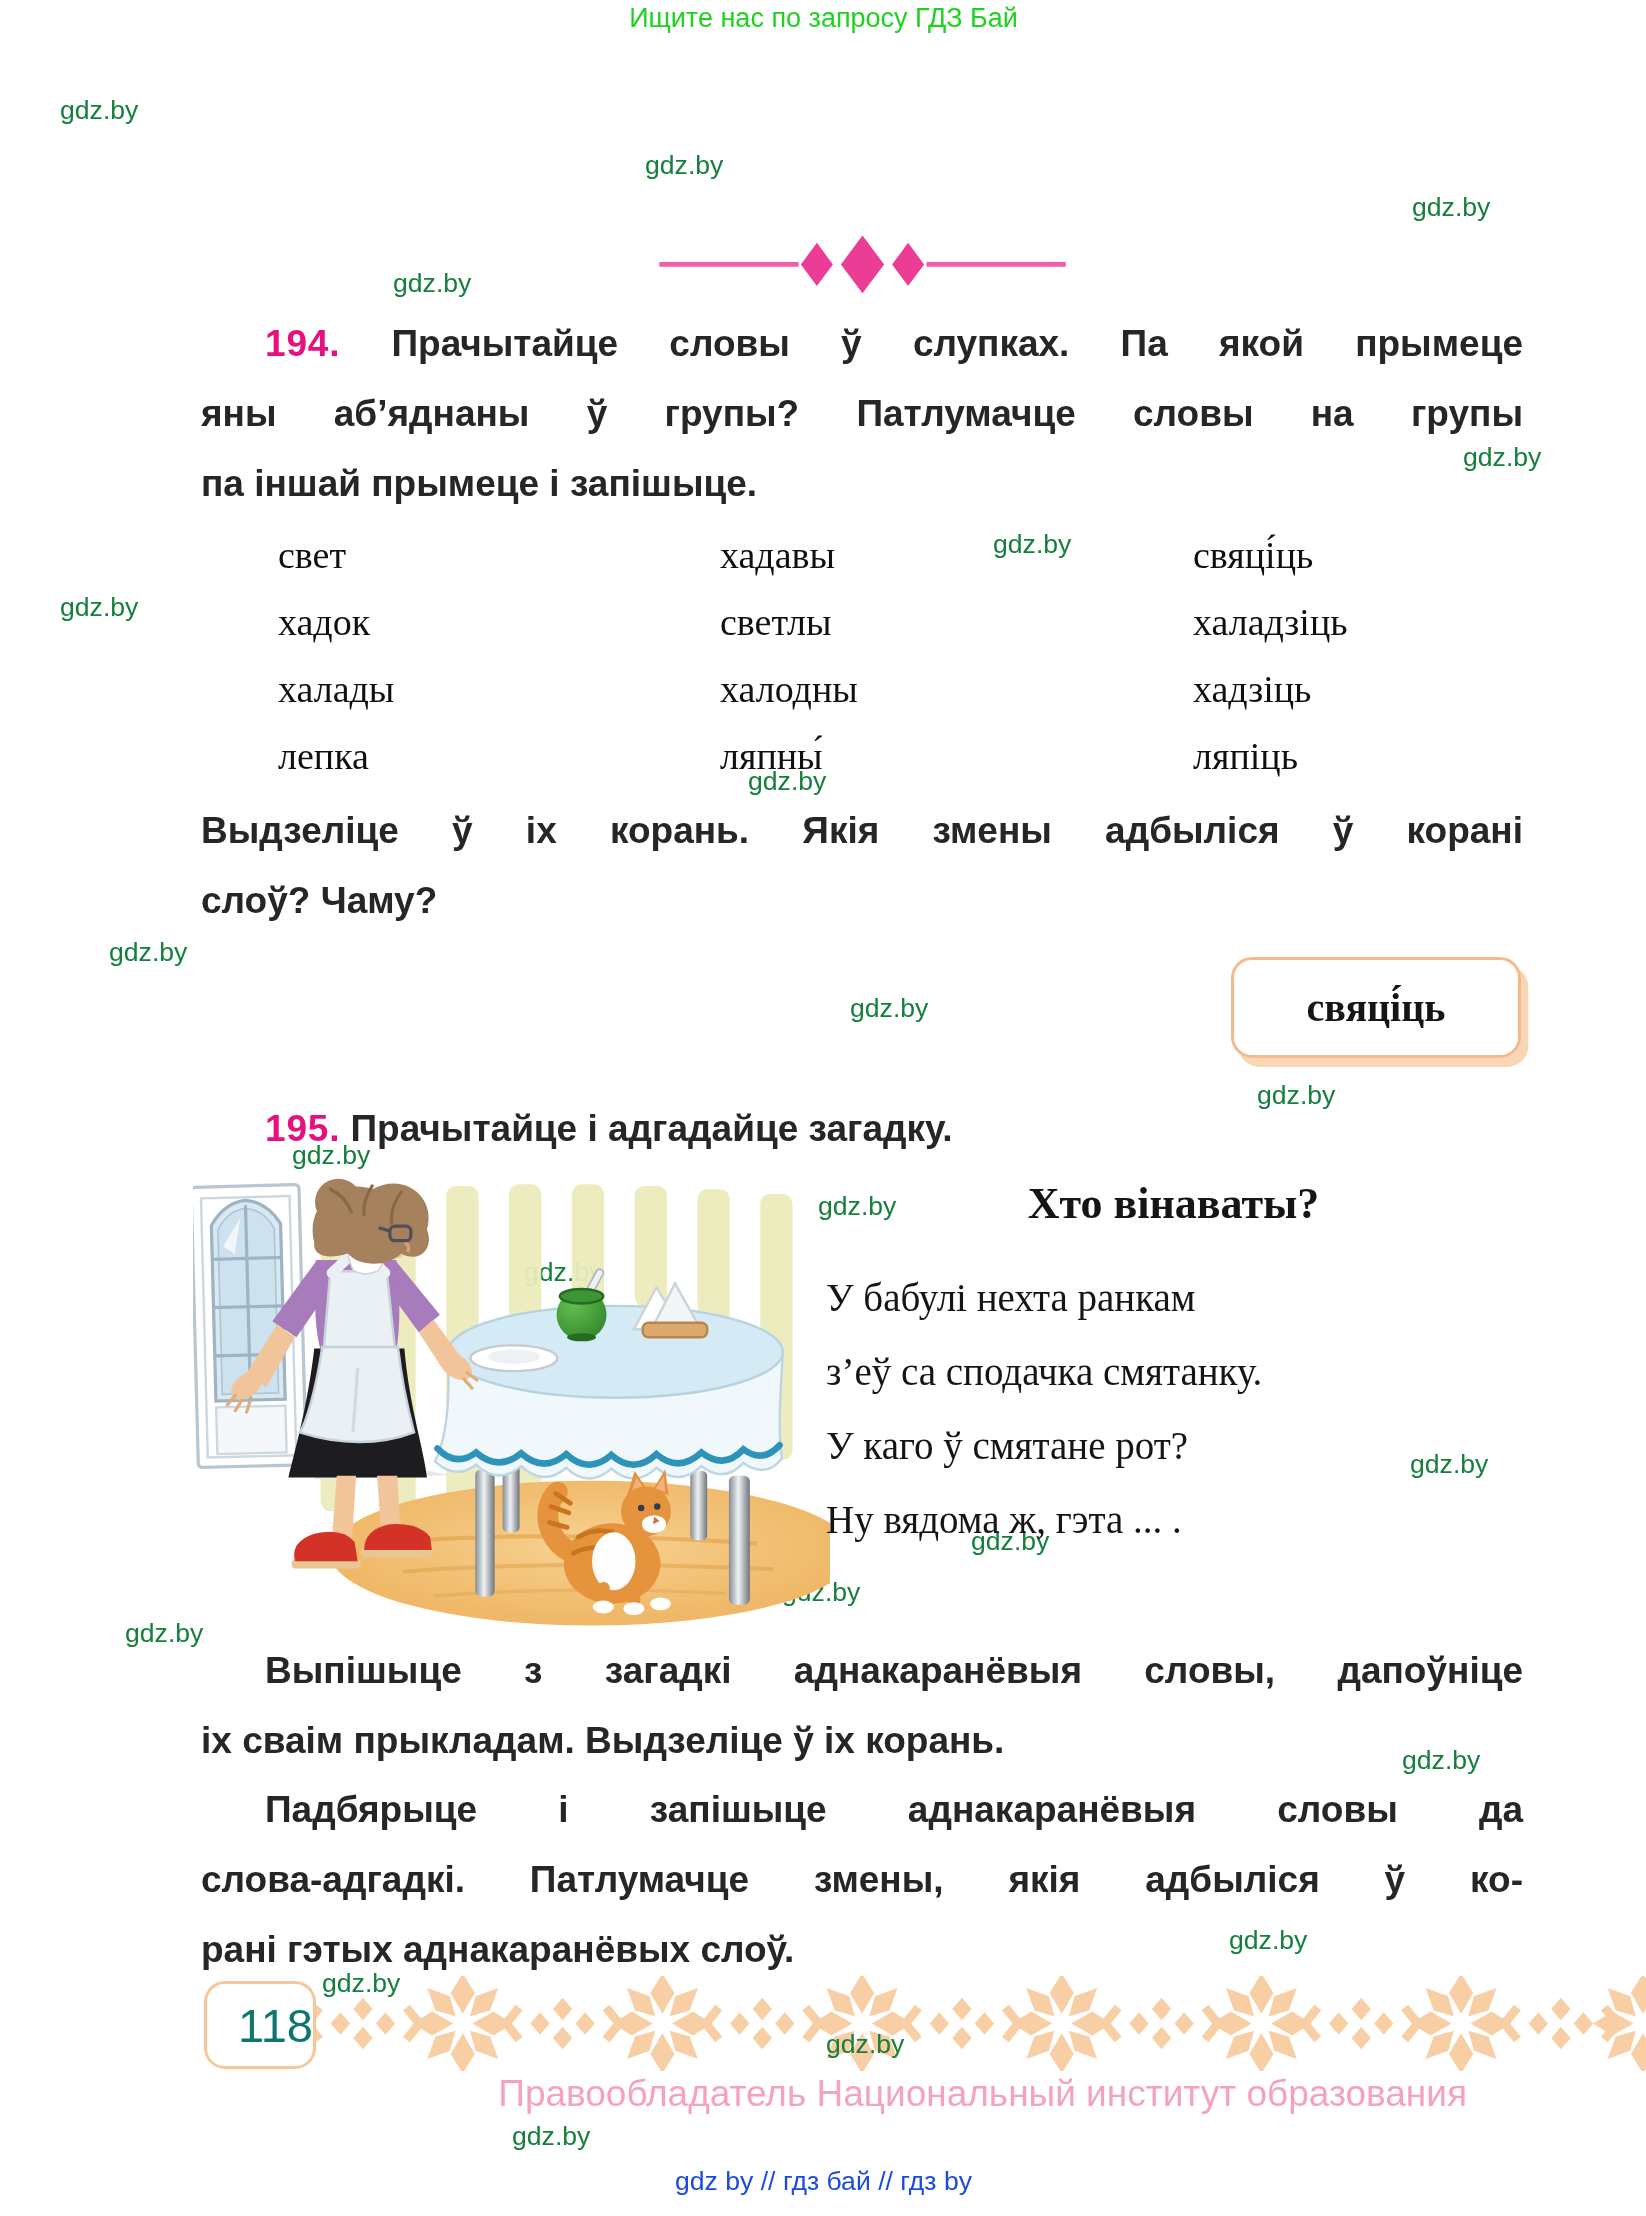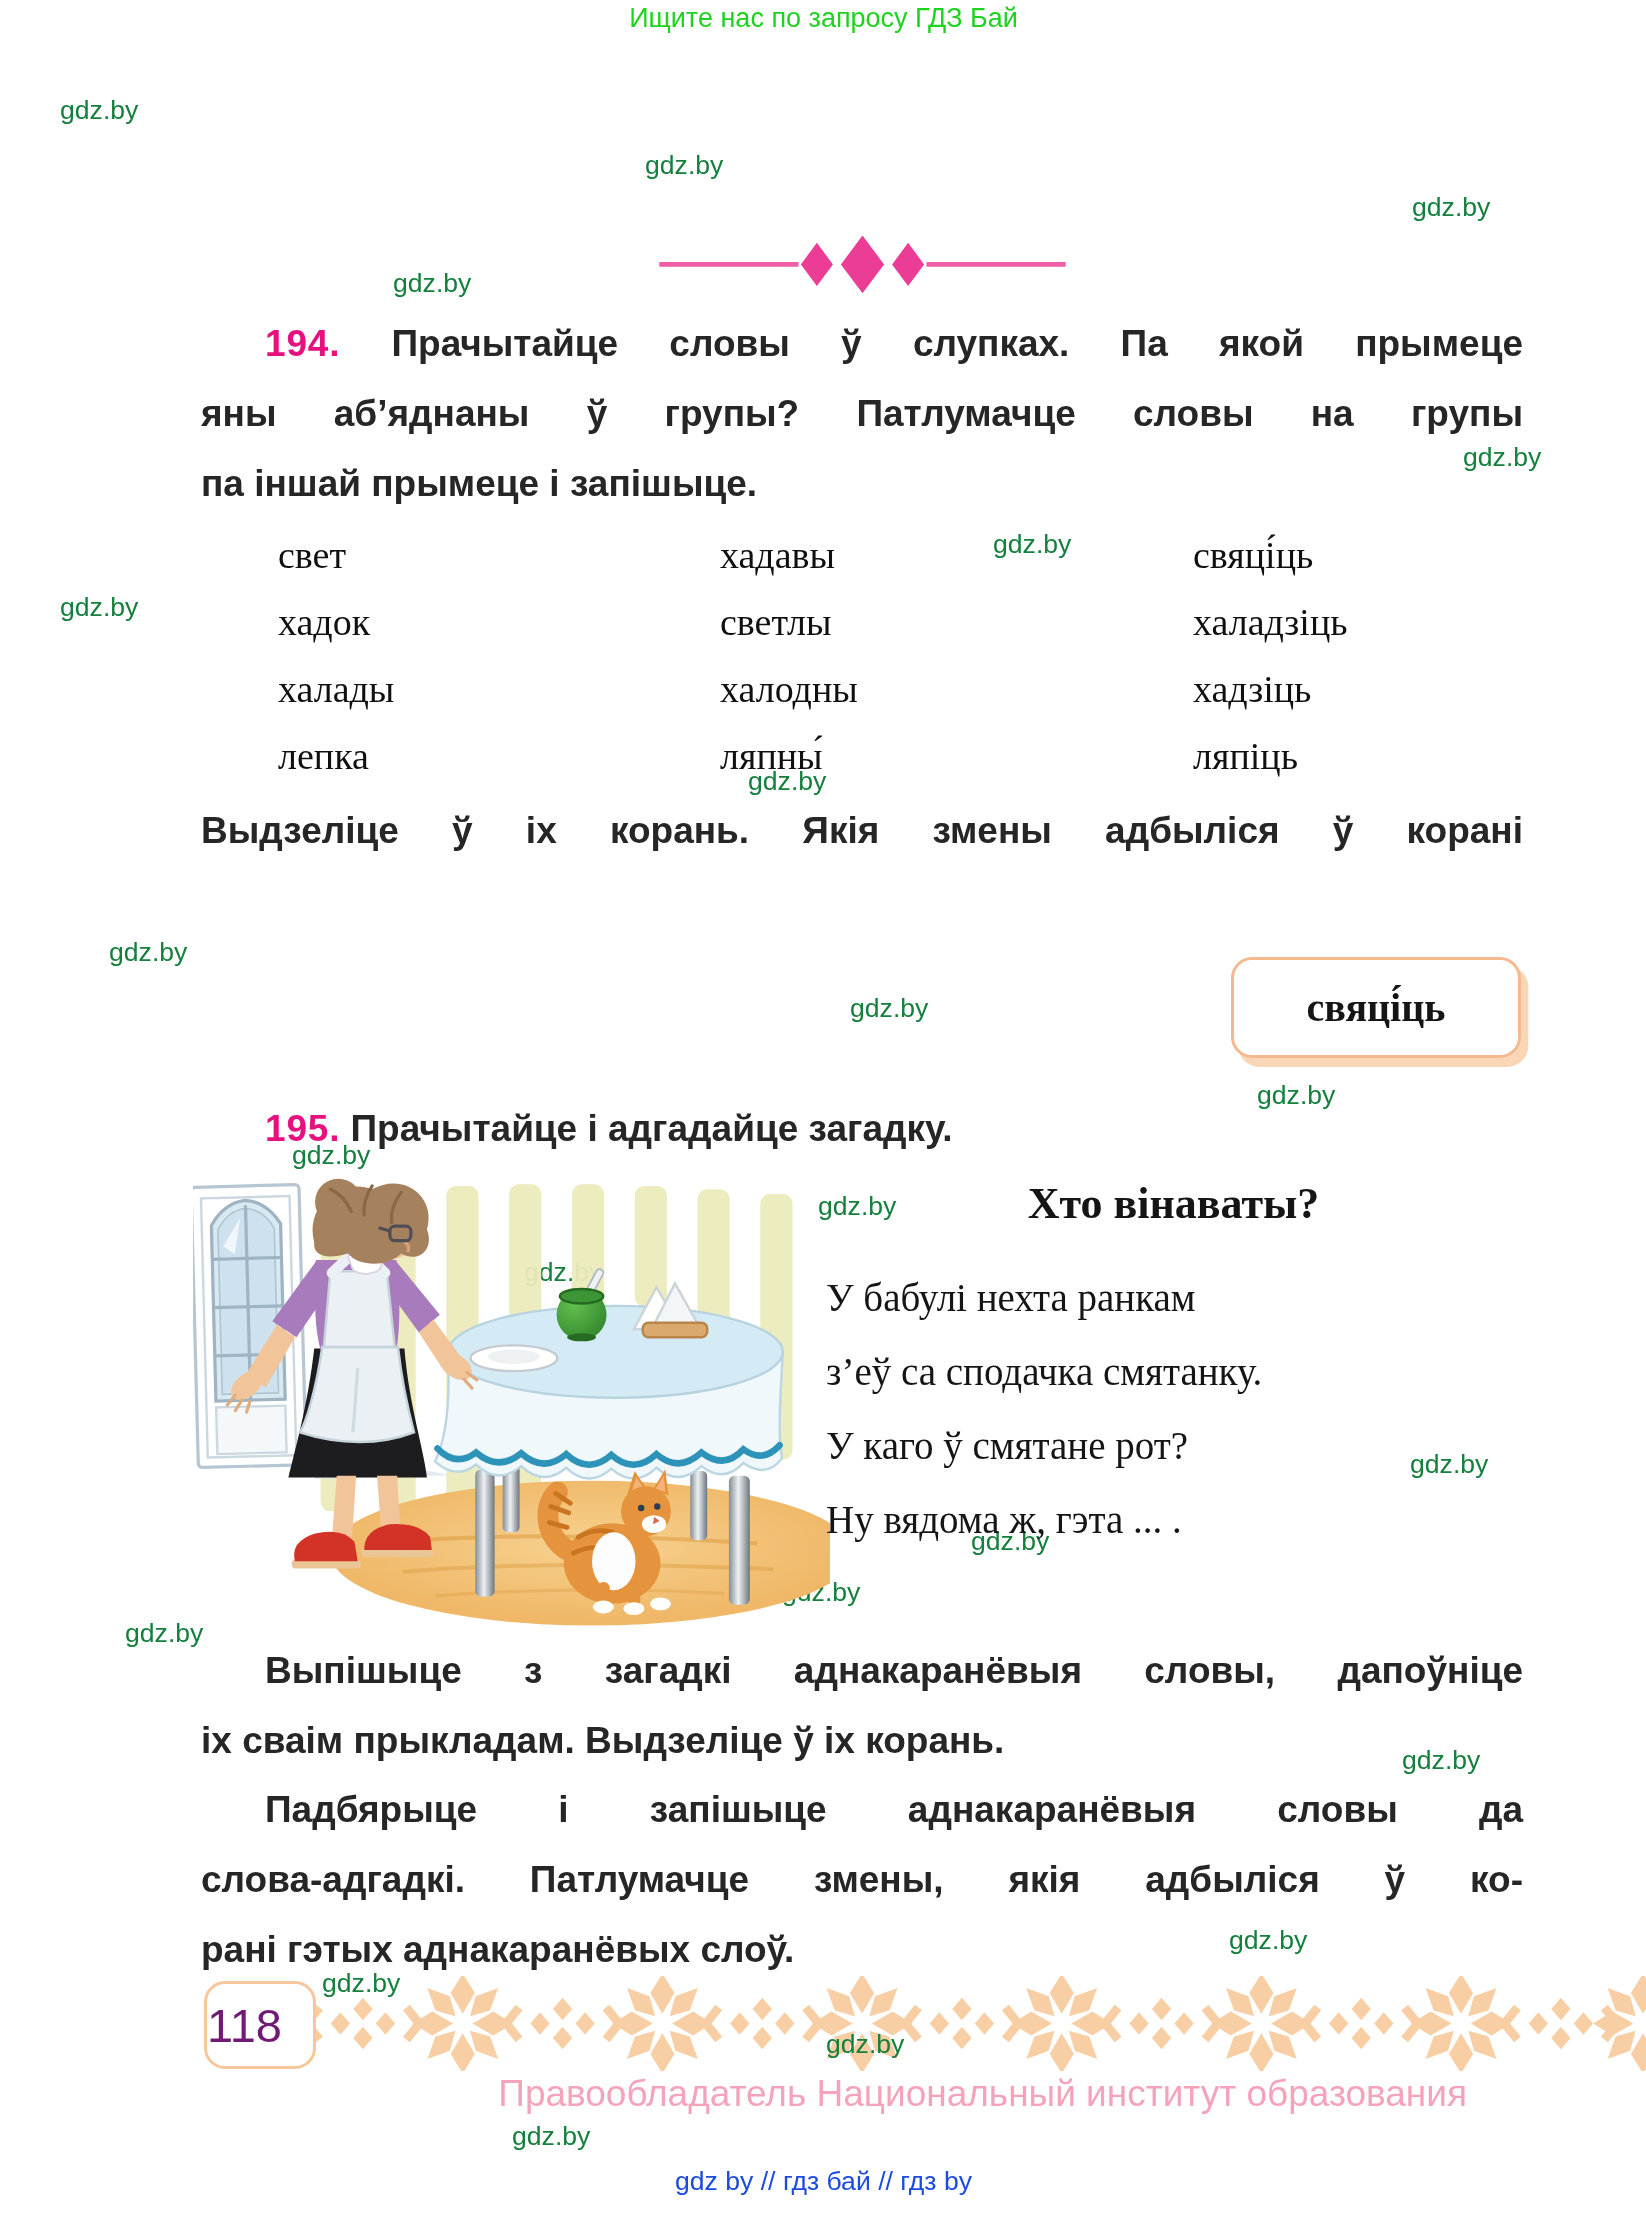--- a/index.html
+++ b/index.html
@@ -27,21 +27,21 @@
            font-family:"Liberation Serif","DejaVu Serif",serif;font-weight:bold;font-size:40px;color:#151515;}
   
   .riddle{position:absolute;left:826px;top:1178px;width:695px;
           font-family:"Liberation Serif","DejaVu Serif",serif;color:#151515;}
   .riddle-title{font-size:44px;font-weight:bold;text-align:center;margin-bottom:32px;}
   .riddle-line{font-size:39px;line-height:74px;}
   .riddle-author{font-size:39px;font-style:italic;text-align:right;margin-top:22.6px;padding-right:8px;}
   
   .page-badge{position:absolute;left:204px;top:1981px;width:106px;height:82px;background:#fff;
               border:3.2px solid #f6c79a;border-radius:21px;display:flex;align-items:center;
-              justify-content:flex-start;font-size:47px;color:#701a75;z-index:2;}
+              justify-content:flex-end;font-size:47px;color:#0f766e;z-index:2;}
   .copyright{position:absolute;left:274px;top:2073px;width:1193px;text-align:right;
              font-size:37px;color:#f5a3ba;z-index:3;}
   .links{position:absolute;left:0;right:0;top:2166px;text-align:center;font-size:26.6px;color:#1c4be0;}
   .ornament{position:absolute;left:306px;top:1976px;z-index:1;}
   .divider{position:absolute;left:645px;top:234px;}
   .illu{position:absolute;left:193px;top:1165px;}
 </style>
 </head>
 <body>
 
@@ -99,20 +99,21 @@
 </div>
 <div class="wordcol" style="left:1193px;top:522px">
   <div>свяці́ць</div>
   <div>халадзіць</div>
   <div>хадзіць</div>
   <div>ляпіць</div>
 </div>
 
 <div class="para" style="top:796px">
   <div class="line">Выдзеліце ў іх корань. Якія змены адбыліся ў корані</div>
+  <div class="line last">слоў? Чаму?</div>
 </div>
 
 <div class="wordbox">
   <span>свяці́ць</span>
 </div>
 
 <div class="para" style="top:1094px">
   <div class="line last indent"><span class="num">195.</span>&nbsp;<span>Прачытайце і адгадайце загадку.</span></div>
 </div>
 

